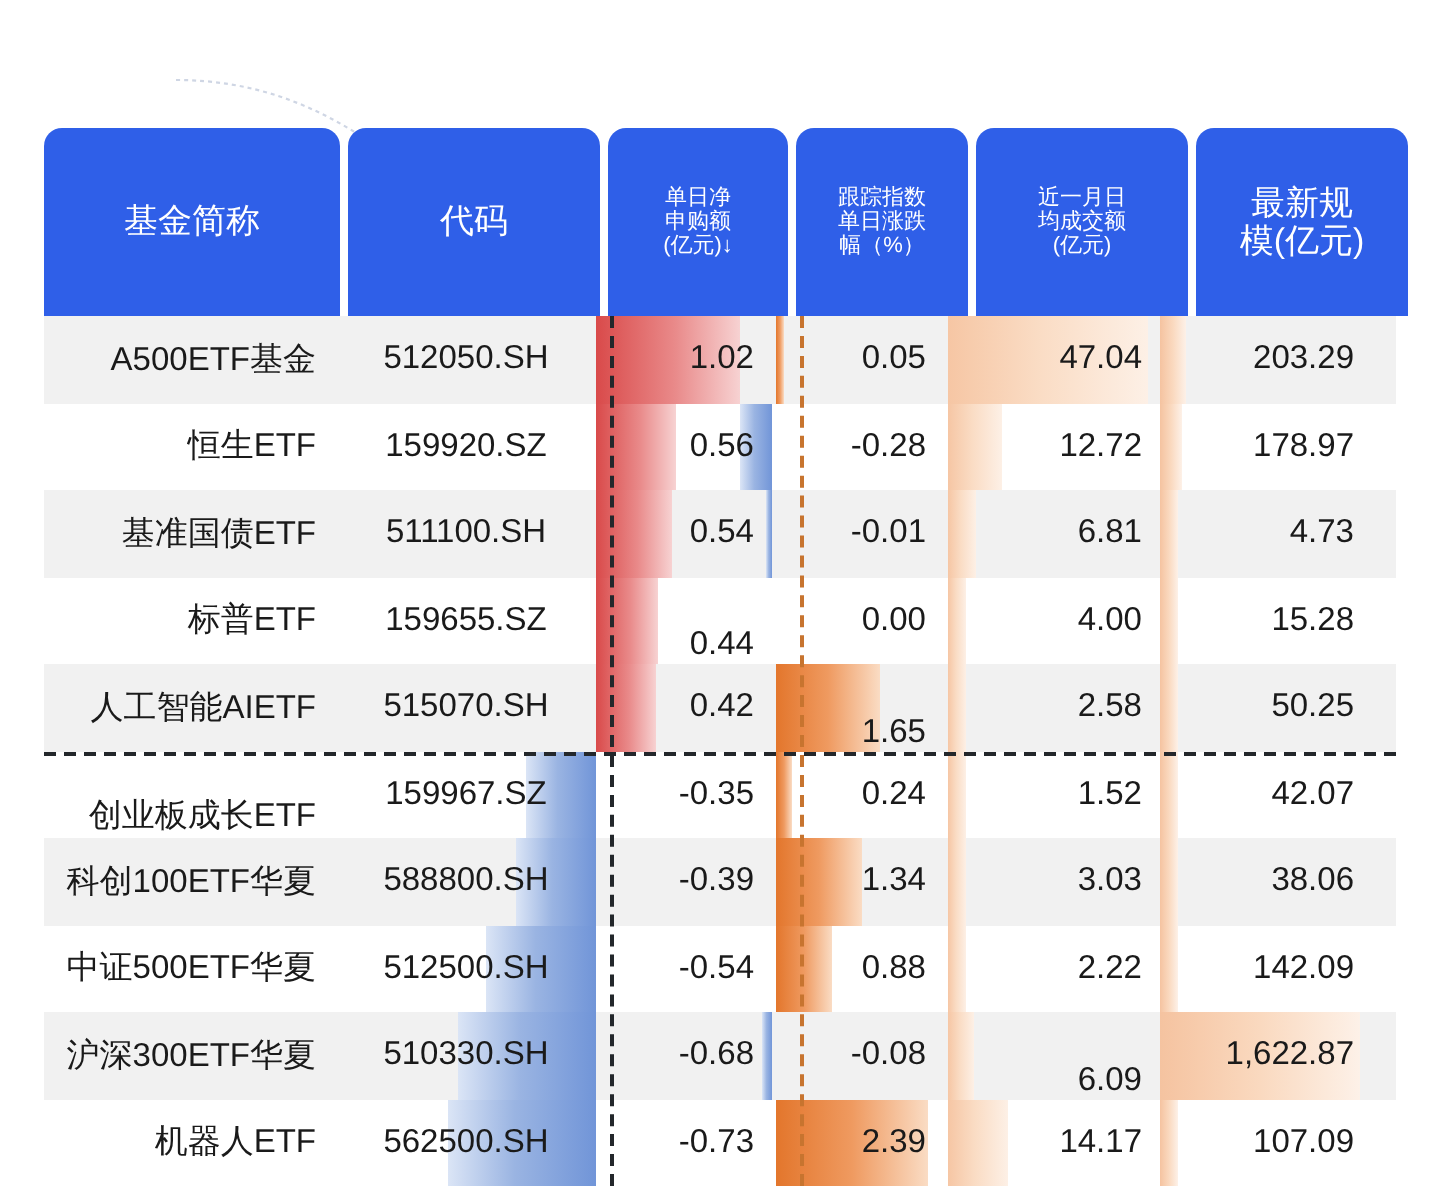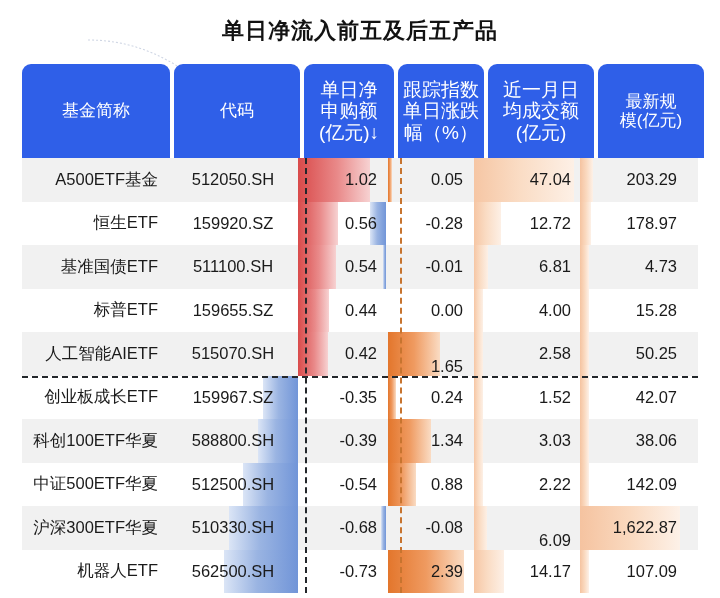--- a/index.html
+++ b/index.html
@@ -33,21 +33,21 @@
     margin-right:4px;
     display:flex;align-items:center;justify-content:center;
     text-align:center;
     font-size:17px;
     line-height:1.12;
     font-weight:normal;
     box-sizing:border-box;
     padding:2px 1px;
   }
   .hcell:last-child{margin-right:0;}
-  .hcell.multi{font-size:19px;}
+  .hcell.multi{font-size:11px;}
 
   
   .c1{width:148px;flex:0 0 148px;}
   .c2{width:126px;flex:0 0 126px;}
   .c3{width:90px;flex:0 0 90px;}
   .c4{width:86px;flex:0 0 86px;}
   .c5{width:106px;flex:0 0 106px;}
   .c6{width:106px;flex:0 0 106px;}
 
   .body{position:relative;}
@@ -94,21 +94,20 @@
 </style>
 </head>
 <body>
 
 <div id="root">
 
   <svg class="swoosh" viewBox="0 0 110 32">
     <path d="M2 2 C 40 2, 70 14, 96 31" fill="none" stroke="#cfd6e4" stroke-width="1.1" stroke-dasharray="2 2"></path>
   </svg>
 
-  <div class="title">单日净流入前五及后五产品</div>
 
   <div class="table">
 
     <div class="header-row">
       <div class="hcell c1">
         <span>基金简称</span>
       </div>
       <div class="hcell c2">
         <span>代码</span>
       </div>
@@ -214,21 +213,21 @@
             <span class="txt">4.73</span>
           </div>
         </div>
         <div class="row white">
           <div class="cell name" style="width: 148px; flex: 0 0 148px;">
             <span class="txt">标普ETF</span>
           </div>
           <div class="cell code" style="width: 126px; flex: 0 0 126px;">
             <span class="txt">159655.SZ</span>
           </div>
-          <div class="cell right" style="width: 90px; flex: 0 0 90px; overflow: visible;">
+          <div class="cell right" style="width: 90px; flex: 0 0 90px; overflow: visible; align-items: flex-end;">
             <div class="bar red" style="left: 2px; width: 31px;"></div>
             <span class="txt">0.44</span>
           </div>
           <div class="cell right" style="width: 86px; flex: 0 0 86px; overflow: visible;">
             <span class="txt">0.00</span>
           </div>
           <div class="cell rightpad" style="width: 106px; flex: 0 0 106px;">
             <div class="bar peach" style="left: 2px; width: 9px;"></div>
             <span class="txt">4.00</span>
           </div>
@@ -255,21 +254,21 @@
           <div class="cell rightpad" style="width: 106px; flex: 0 0 106px;">
             <div class="bar peach" style="left: 2px; width: 9px;"></div>
             <span class="txt">2.58</span>
           </div>
           <div class="cell rightpad" style="width: 106px; flex: 0 0 106px;">
             <div class="bar peach2" style="left: 2px; width: 9px;"></div>
             <span class="txt">50.25</span>
           </div>
         </div>
         <div class="row white">
-          <div class="cell name" style="width: 148px; flex: 0 0 148px;">
+          <div class="cell name" style="width: 148px; flex: 0 0 148px; align-items: flex-end;">
             <span class="txt">创业板成长ETF</span>
           </div>
           <div class="cell code" style="width: 126px; flex: 0 0 126px; overflow: visible;">
             <span class="txt">159967.SZ</span>
             <div class="bar blue" style="right: -2px; width: 35px;"></div>
           </div>
           <div class="cell right" style="width: 90px; flex: 0 0 90px; overflow: visible;">
             <span class="txt">-0.35</span>
           </div>
           <div class="cell right" style="width: 86px; flex: 0 0 86px; overflow: visible;">

